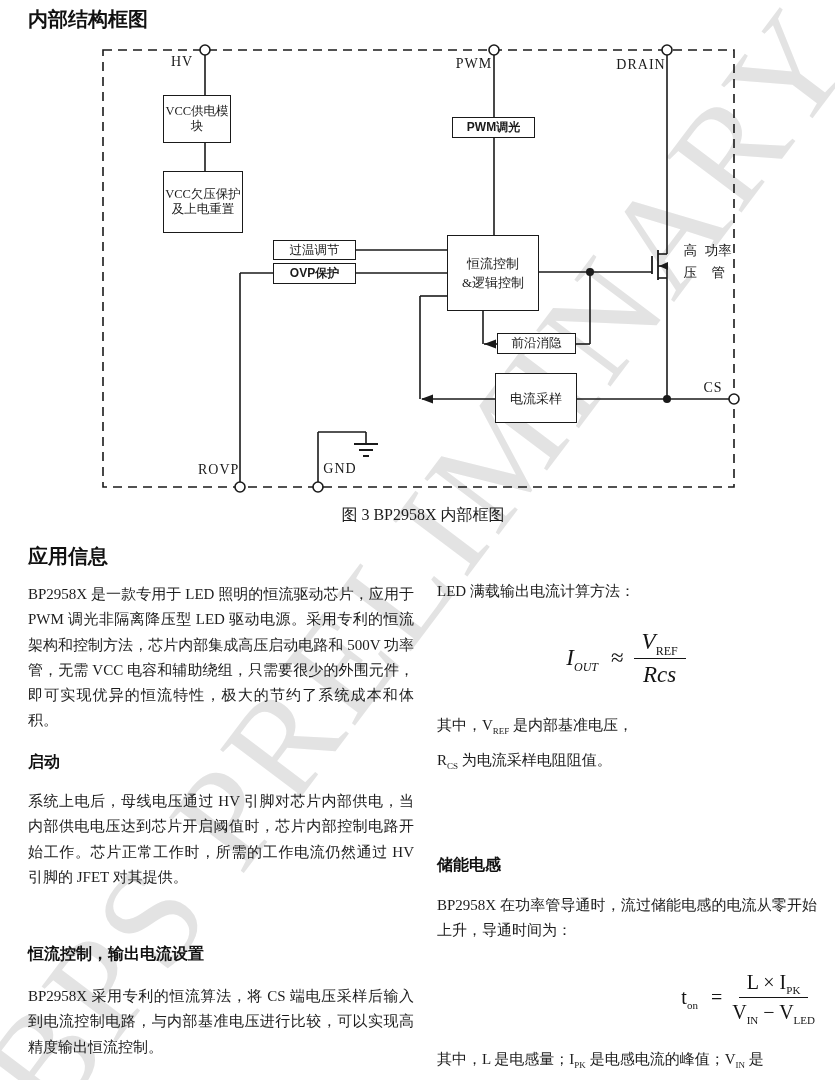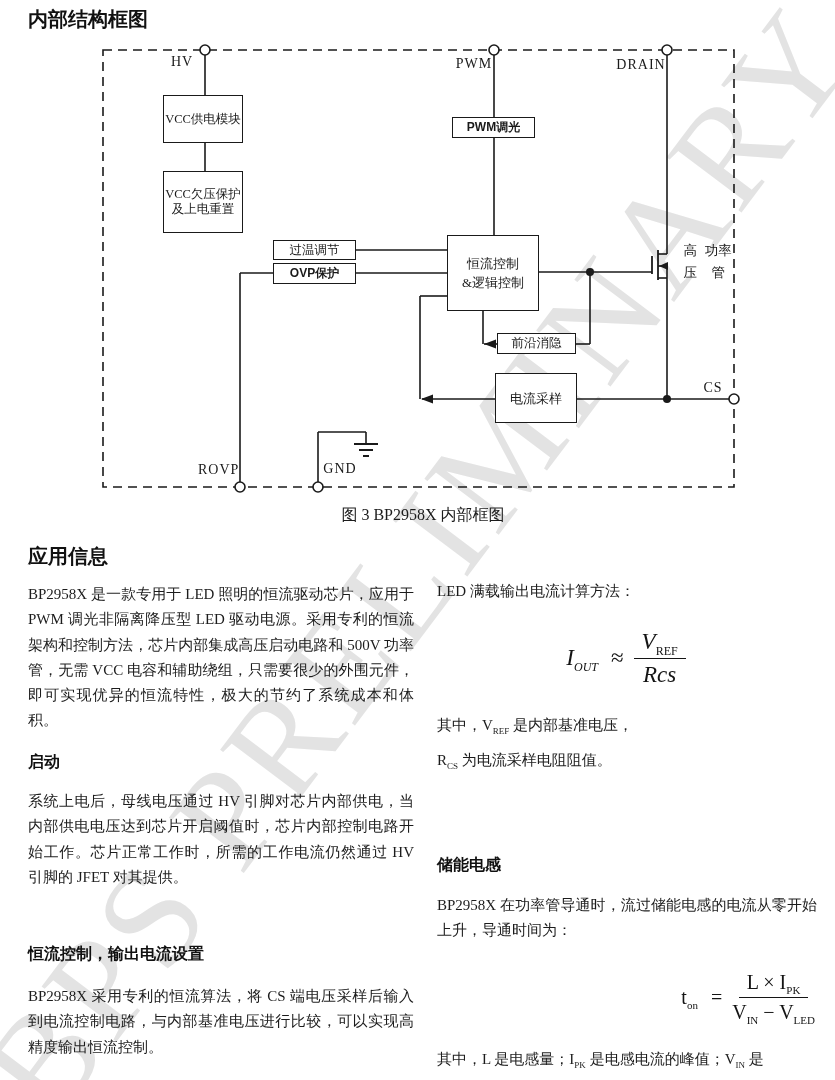--- a/index.html
+++ b/index.html
@@ -140,21 +140,21 @@
     <circle cx="734" cy="399" r="5" fill="#fff" stroke="#1a1a1a" stroke-width="1.6"></circle>
   </svg>
 
   <div class="dlabel" style="left:165px;top:54px;width:34px;">HV</div>
   <div class="dlabel" style="left:455px;top:56px;width:38px;">PWM</div>
   <div class="dlabel" style="left:615px;top:57px;width:52px;">DRAIN</div>
   <div class="dlabel" style="left:198px;top:462px;width:38px;">ROVP</div>
   <div class="dlabel" style="left:323px;top:461px;width:34px;">GND</div>
   <div class="dlabel" style="left:698px;top:380px;width:30px;">CS</div>
 
-  <div class="dbox" style="left:163px;top:95px;width:80px;height:48px;">
+  <div class="dbox" style="left:163px;top:95px;width:68px;height:48px;">
     <span>VCC供电模块</span>
   </div>
   <div class="dbox" style="left:163px;top:171px;width:80px;height:62px;">
     <span>VCC欠压保护</span>
     <span>及上电重置</span>
   </div>
   <div class="dbox" style="left:273px;top:240px;width:83px;height:20px;">
     <span>过温调节</span>
   </div>
   <div class="dbox" style="left:273px;top:263px;width:83px;height:21px;font-weight:600;font-family:'Liberation Sans',sans-serif;font-size:12px;">

